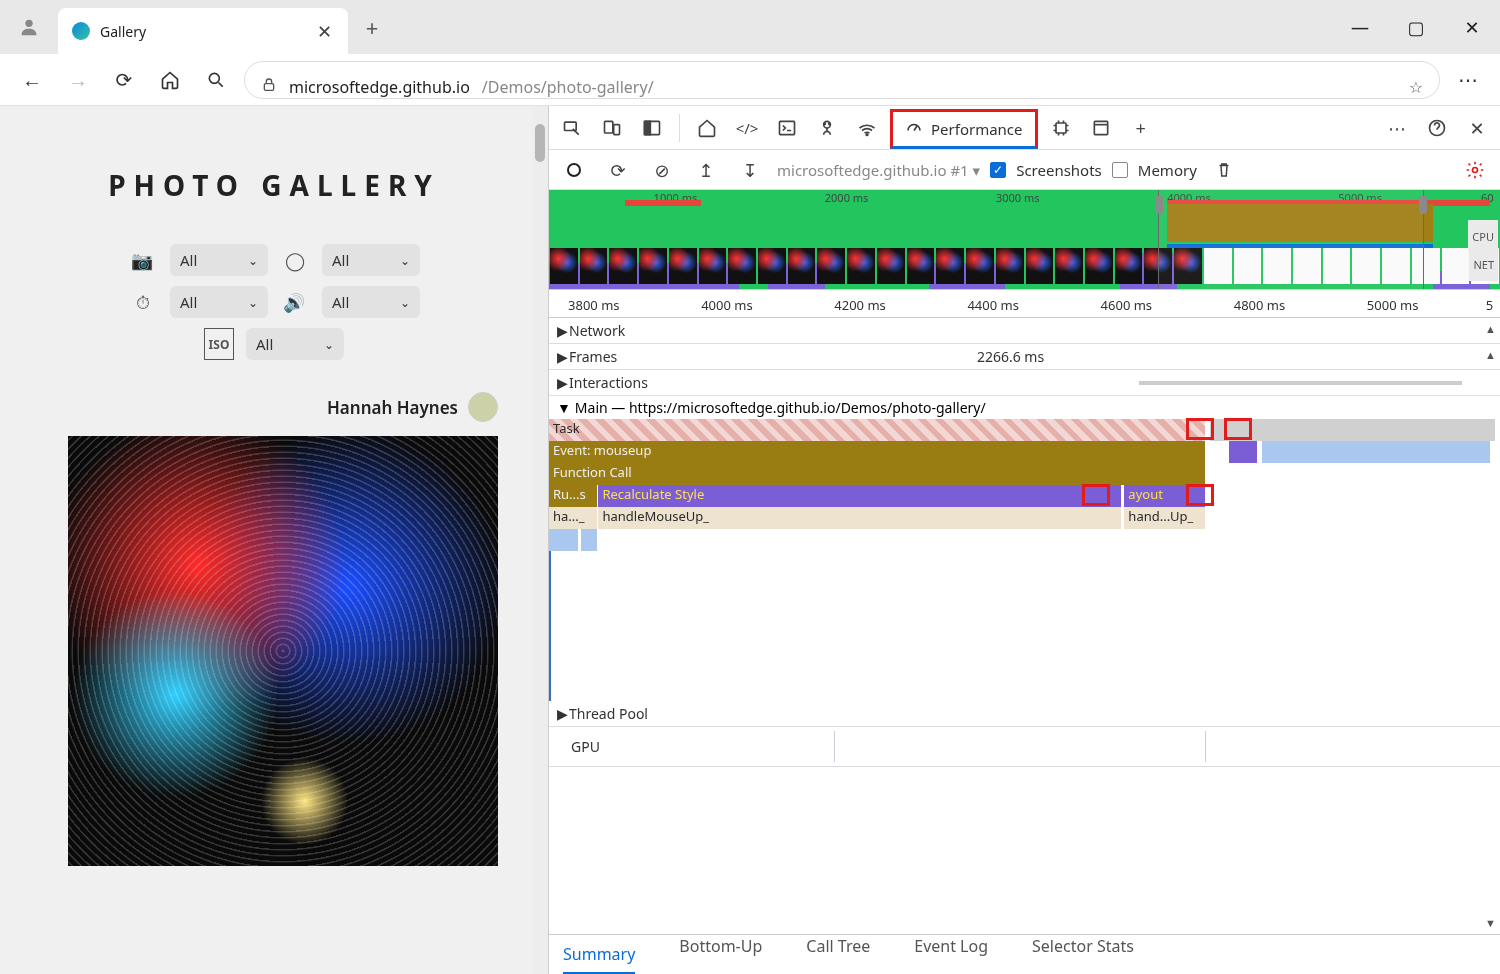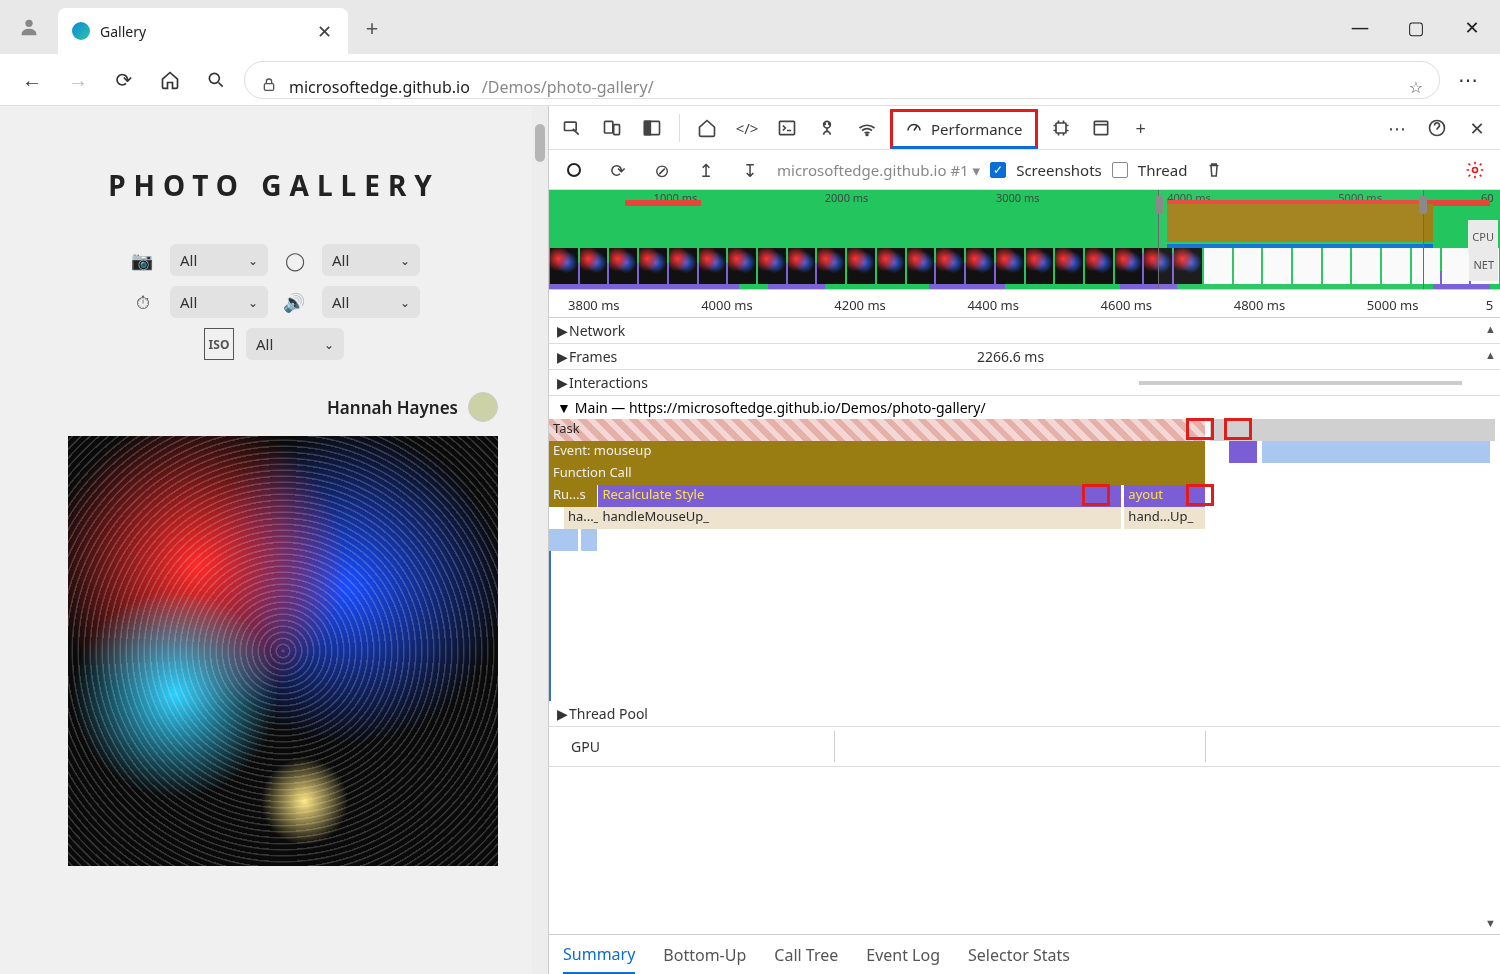--- a/index.html
+++ b/index.html
@@ -100,21 +100,21 @@
 .bar { position: absolute; top:0; bottom:0; padding: 0 4px; white-space:nowrap; overflow:hidden; }
 .taskbar { background: repeating-linear-gradient(45deg,#e6b0aa 0 6px,#f2d7d5 6px 12px); }
 .olive { background: #9a7d12; color:#eee; }
 .purple { background: #7b5dd6; color:#fde047; }
 .beige { background: #ede3cf; }
 .lblue { background: #a9c7ef; }
 .grey { background: #d0d0d0; }
 .flame .box { position:absolute; border: 3px solid #e21b1b; width: 28px; height:22px; top:-1px; }
 
 
-.bottomtabs { margin-top:auto; border-top: 1px solid #ccc; height: 40px; display:flex; align-items:center; padding: 0 14px; gap: 28px; font-size: 16px; color:#555; }
+.bottomtabs { margin-top:auto; border-top: 1px solid #ccc; height: 40px; display:flex; align-items:flex-start; padding: 0 14px; gap: 44px; font-size: 16px; color:#555; }
 .bottomtabs .sel { color: #0b6dd6; border-bottom: 2px solid #0b6dd6; height: 100%; display:flex; align-items:center; }
 .slim-arrow { font-size: 11px; color:#555; position:absolute; right: 4px; }
 </style>
 </head>
 <body>
 
 <div class="titlebar">
   <div class="profile-icon">
     <svg width="22" height="22" viewBox="0 0 24 24" fill="#888">
         <circle cx="12" cy="8" r="4"></circle>
@@ -293,21 +293,21 @@
           <div class="rec"></div>
         </div>
       <div class="dt-ic">⟳</div>
       <div class="dt-ic">⊘</div>
       <div class="dt-ic">↥</div>
       <div class="dt-ic">↧</div>
       <span class="pagectx"><span>microsoftedge.github.io #1</span> ▾</span>
       <span class="chk on">✓</span>
       <span>Screenshots</span>
       <span class="chk"></span>
-      <span>Thread</span>
+      <span>Memory</span>
       <div class="dt-ic">
           <svg width="18" height="18" viewBox="0 0 24 24" fill="none" stroke="#444" stroke-width="2">
             <path d="M6 6h12M9 6V4h6v2M8 6l1 14h6l1-14"></path>
           </svg>
         </div>
       <div class="dt-ic gear">
           <svg width="20" height="20" viewBox="0 0 24 24" fill="none" stroke="#e21b1b" stroke-width="2">
             <circle cx="12" cy="12" r="3"></circle>
             <path d="M12 2v3M12 19v3M4.2 4.2l2.1 2.1M17.7 17.7l2.1 2.1M2 12h3M19 12h3M4.2 19.8l2.1-2.1M17.7 6.3l2.1-2.1"></path>
           </svg>
@@ -422,21 +422,21 @@
         <div class="bar olive" style="left:0;width:69%;"><span>Function Call</span></div>
       </div>
       <div class="flame">
         <div class="bar olive" style="left:0;width:5%;"><span>Ru...s</span></div>
         <div class="bar purple" style="left:5.2%;width:55%;"><span>Recalculate Style</span></div>
         <div class="bar purple" style="left:60.5%;width:8.5%;"><span>ayout</span></div>
         <div class="box" style="left:56%;"></div>
         <div class="box" style="left:67%;"></div>
       </div>
       <div class="flame">
-        <div class="bar beige" style="left:15px;width:5%;"><span>ha..._</span></div>
+        <div class="bar beige" style="left:0;width:5%;"><span>ha..._</span></div>
         <div class="bar beige" style="left:5.2%;width:55%;"><span>handleMouseUp_</span></div>
         <div class="bar beige" style="left:60.5%;width:8.5%;"><span>hand...Up_</span></div>
       </div>
       <div class="flame">
         <div class="bar lblue" style="left:0;width:3%;"></div>
         <div class="bar lblue" style="left:3.4%;width:1.6%;"></div>
       </div>
       <div style="height:150px;background:#fff;border-left:2px solid #3a6fc8;margin-left:0;"></div>
     </div>
 

